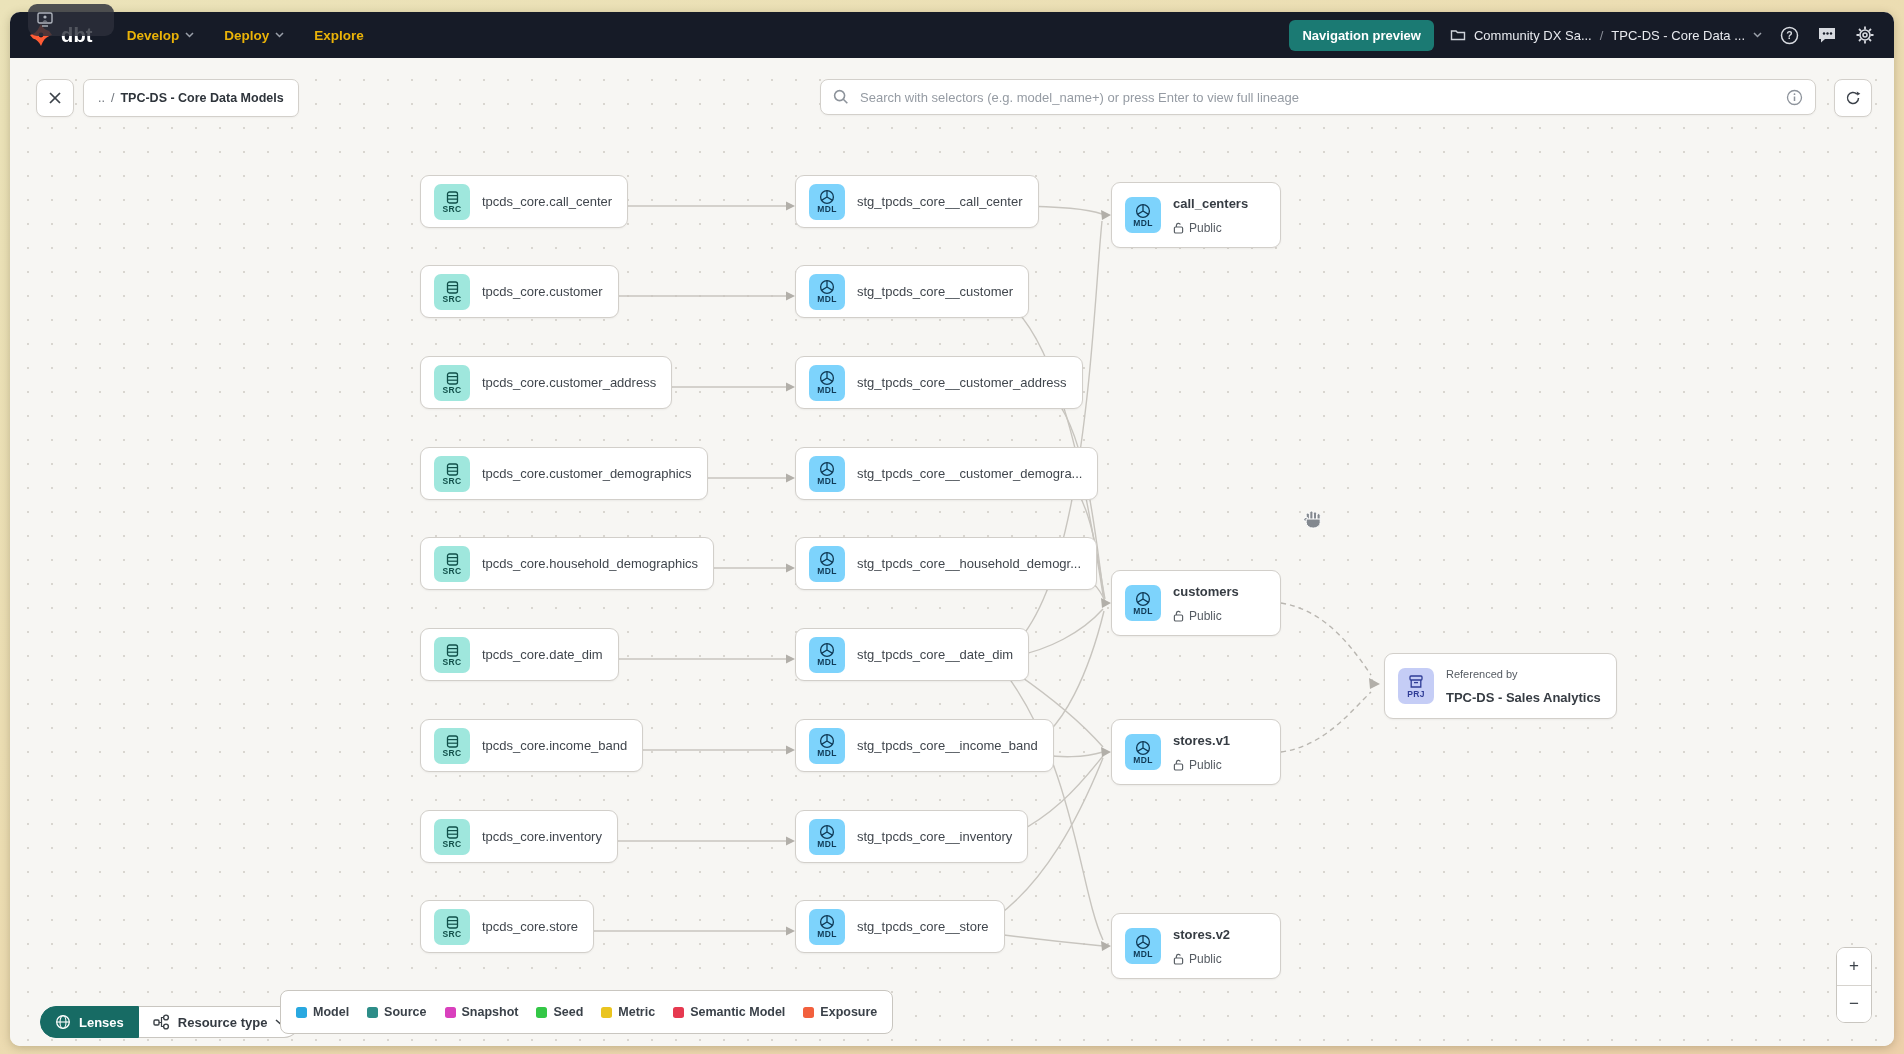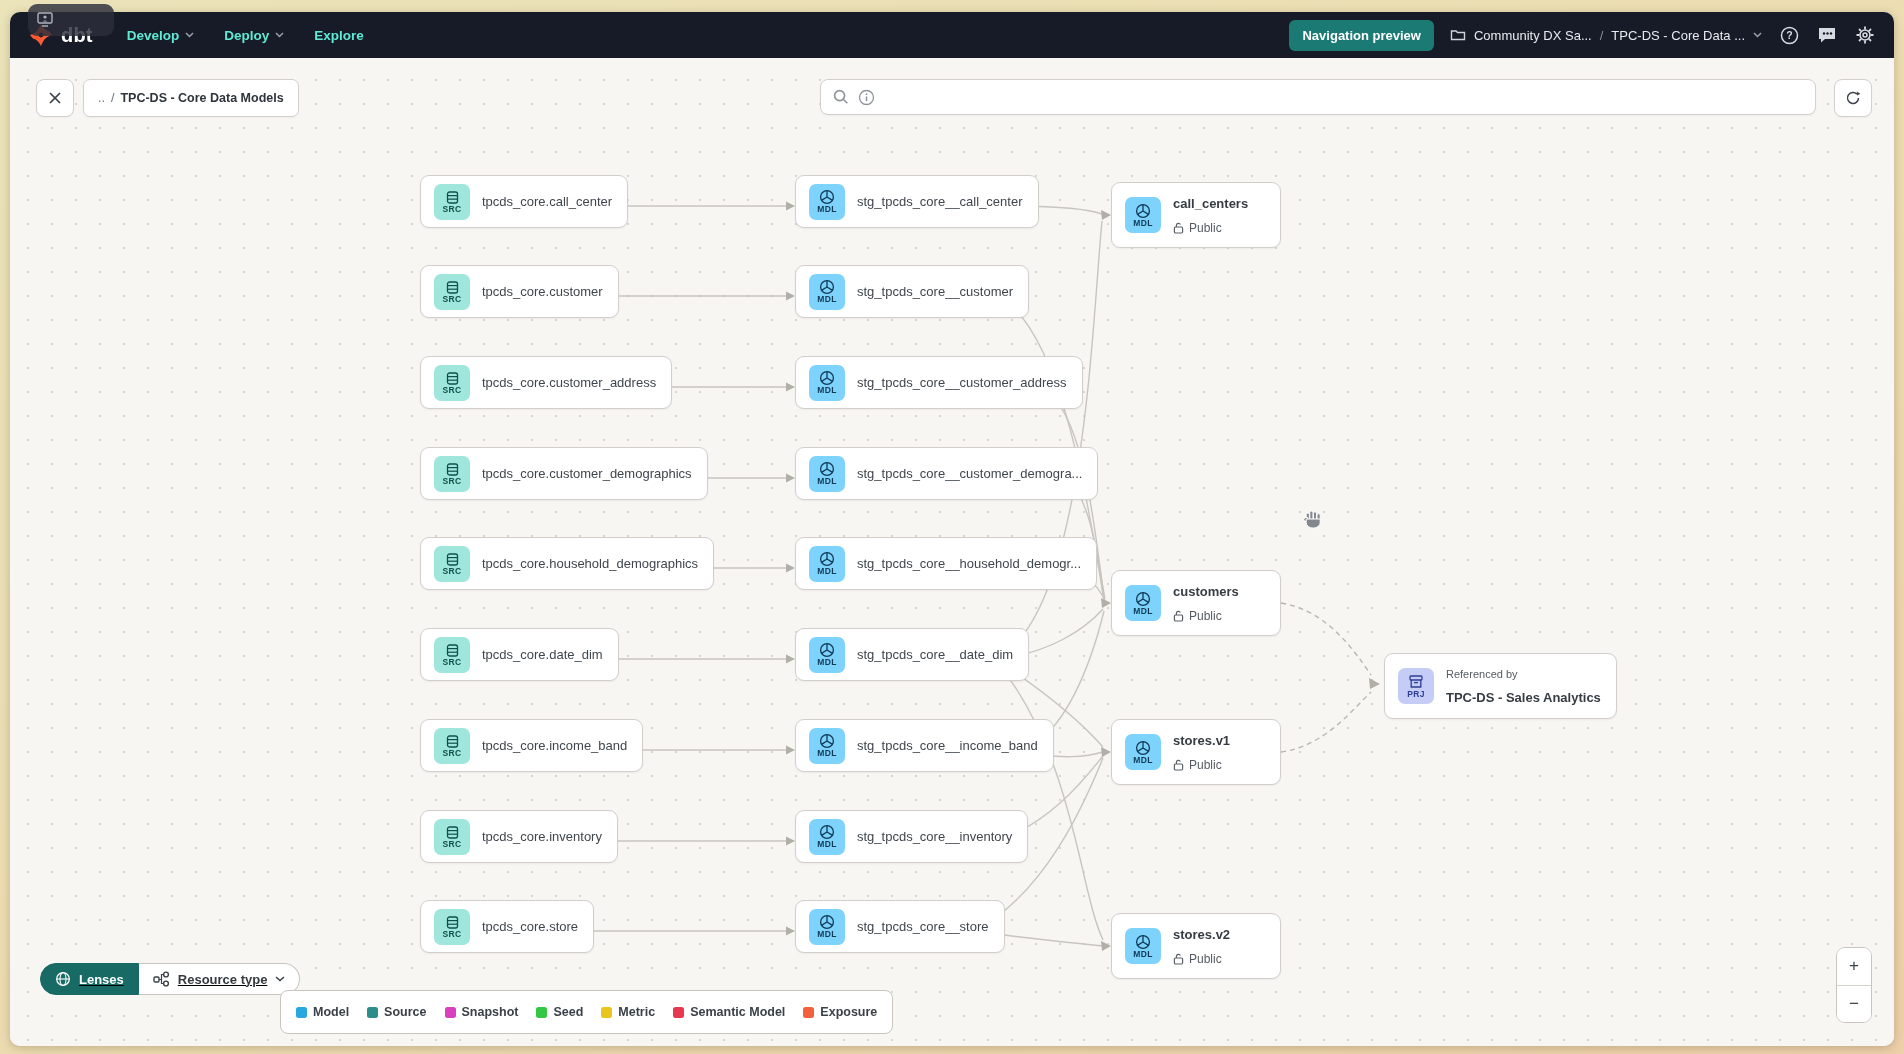--- a/index.html
+++ b/index.html
@@ -11,21 +11,21 @@
   
   #app{position:absolute;left:10px;top:12px;width:1884px;height:1034px;
        border-radius:10px;overflow:hidden;background:#f7f6f3;
        box-shadow:0 2px 10px rgba(60,50,20,.25);}
 
   
   #navbar{position:absolute;left:0;top:0;right:0;height:46px;background:#161b27;
           display:flex;align-items:center;padding:0 18px;box-sizing:border-box;}
   .brand{display:flex;align-items:center;gap:7px;margin-right:34px;}
   .brand-text{color:#fff;font-weight:700;font-size:20px;letter-spacing:.2px;}
-  .nav-item{display:flex;align-items:center;gap:6px;margin-right:30px;color:#5eead4;
+  .nav-item{display:flex;align-items:center;gap:6px;margin-right:30px;color:#eab308;
             font-size:13.5px;font-weight:700;cursor:pointer;}
   .nav-right{margin-left:auto;display:flex;align-items:center;gap:16px;}
   .preview-btn{background:#1b7a73;color:#fff;font-size:13px;font-weight:700;
                padding:8px 13px;border:none;border-radius:6px;cursor:pointer;}
   .nav-crumb{display:flex;align-items:center;gap:8px;color:#e8eaef;font-size:13px;}
   .nav-crumb .acct{font-weight:400;}
   .nav-crumb .sep{color:#8a8f99;}
   .nav-icon{display:flex;align-items:center;justify-content:center;width:22px;height:22px;cursor:pointer;}
 
   
@@ -63,21 +63,21 @@
   .nbadge.src{background:#9fe7dd;color:#11504a;}
   .nbadge.mdl{background:#7dd3fc;color:#103a56;text-align:center;}
   .nbadge.prj{background:#c5cdf6;color:#2f3c96;}
   .nlabel{font-size:13px;color:#40464d;white-space:nowrap;}
   .ncol{display:flex;flex-direction:column;gap:10px;}
   .ntitle{font-size:13px;font-weight:700;color:#363c43;white-space:nowrap;}
   .nvis{display:flex;align-items:center;gap:5px;font-size:12px;color:#555b62;}
   .nkicker{font-size:11px;color:#555b62;}
 
   
-  #lens-group{position:absolute;left:30px;top:905px;z-index:3;display:flex;height:44px;text-decoration:underline;}
+  #lens-group{position:absolute;left:30px;top:948px;z-index:3;display:flex;height:44px;}
   .seg{display:flex;align-items:center;gap:8px;padding:0 14px;font-size:13px;
        border:1px solid #c9c6c0;box-sizing:border-box;cursor:pointer;height:32px;}
   .seg.lenses{background:#176b64;border-color:#176b64;color:#fff;font-weight:700;
               border-radius:16px 0 0 16px;}
   .seg.rtype{background:#fff;color:#343a41;font-weight:700;border-left:none;
              border-radius:0 16px 16px 0;}
   #legend{position:absolute;left:270px;top:932px;height:44px;z-index:3;background:#fff;
           border:1px solid #c9c6c0;border-radius:8px;display:flex;align-items:center;
           gap:18px;padding:12px 15px;box-sizing:border-box;}
   .leg-item{display:flex;align-items:center;gap:6px;font-size:12.5px;font-weight:700;color:#3a4149;}
@@ -243,20 +243,21 @@
       <div id="crumb-chip">
         <span class="dots">..</span>
         <span class="sep">/</span>
         <span class="cur">TPC-DS - Core Data Models</span>
       </div>
       <div id="search-wrap">
         <svg width="16" height="16" viewBox="0 0 16 16">
           <circle cx="6.6" cy="6.6" r="5" fill="none" stroke="#8d939b" stroke-width="1.6"></circle>
           <line x1="10.3" y1="10.3" x2="14.3" y2="14.3" stroke="#8d939b" stroke-width="1.6"></line>
         </svg>
+        <input type="text" placeholder="Search with selectors (e.g. model_name+) or press Enter to view full lineage" style="">
         <svg width="17" height="17" viewBox="0 0 17 17">
           <circle cx="8.5" cy="8.5" r="7" fill="none" stroke="#8d939b" stroke-width="1.3"></circle>
           <circle cx="8.5" cy="5.2" r="0.9" fill="#8d939b"></circle>
           <line x1="8.5" y1="7.5" x2="8.5" y2="12" stroke="#8d939b" stroke-width="1.5"></line>
         </svg>
       </div>
       <div class="tool-btn" id="refresh-btn" style="left:1824px;top:21px;width:36px;height:36px;">
         <svg width="16" height="16" viewBox="0 0 16 16">
           <path d="M13.5 8 a5.5 5.5 0 1 1 -1.6 -3.9" fill="none" stroke="#3c424a" stroke-width="1.5"></path>
           <polygon points="12,0.8 12.6,5 16,3.2" fill="#3c424a" transform="scale(0.9) translate(1,1)"></polygon>

